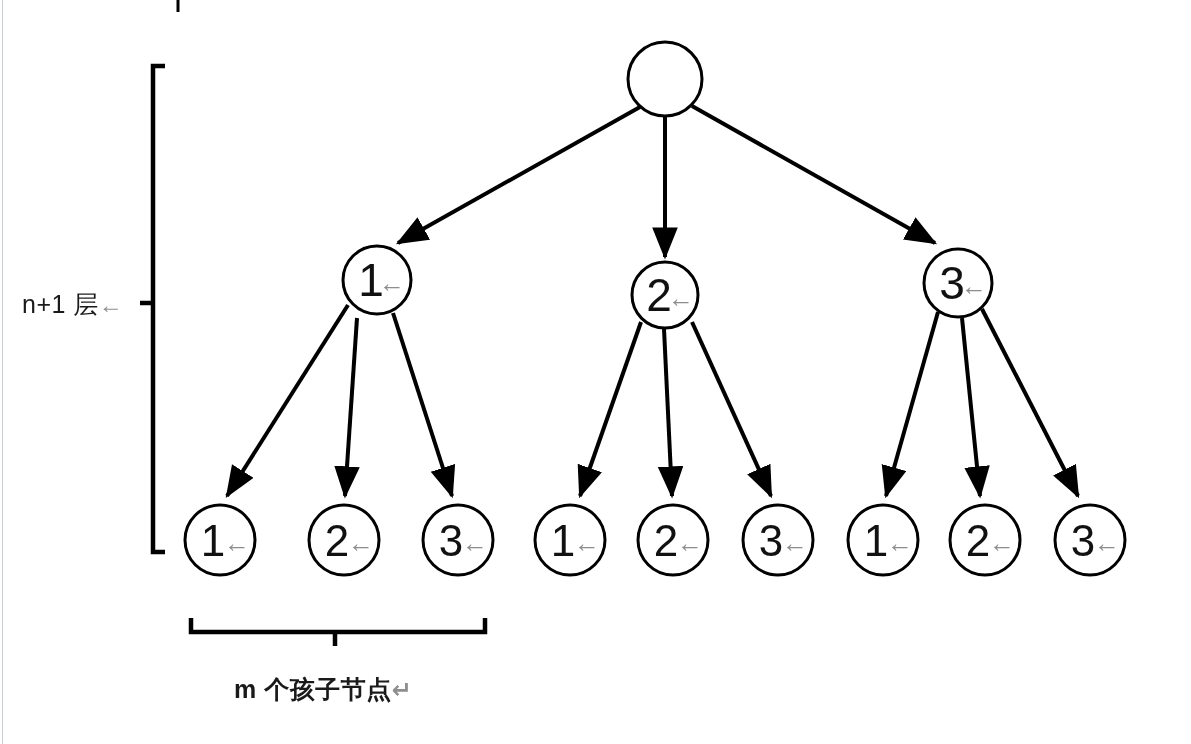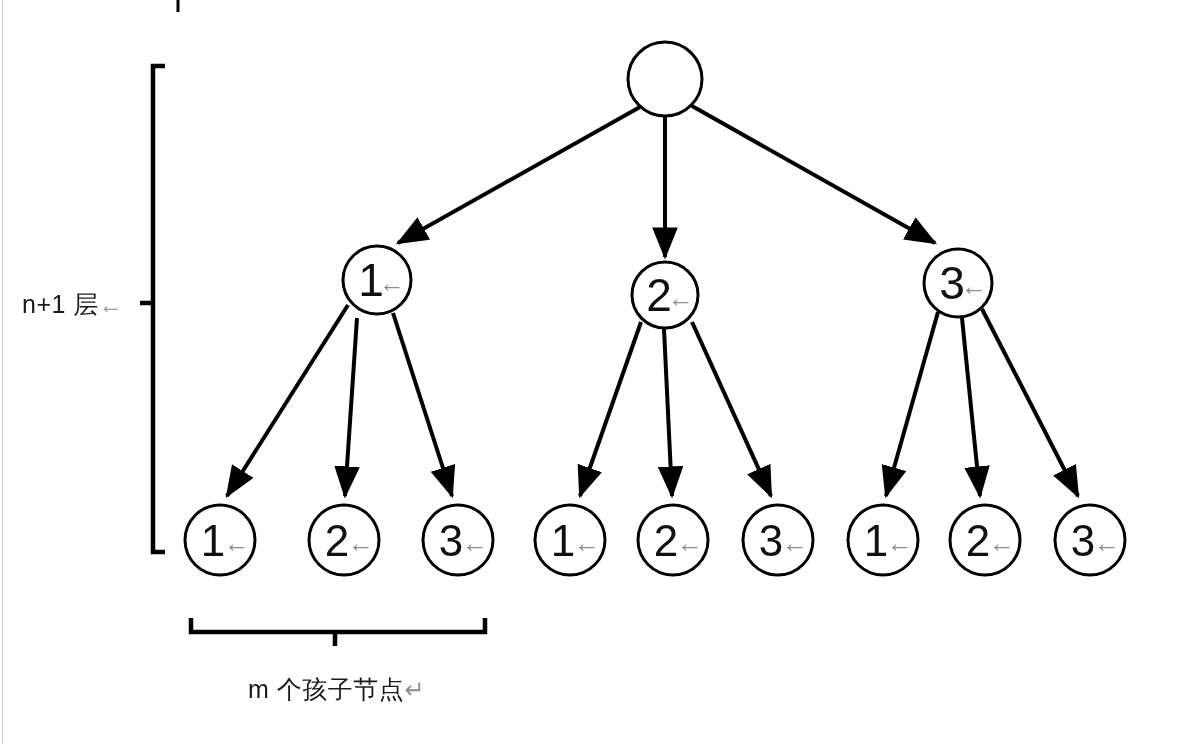--- a/index.html
+++ b/index.html
@@ -36,24 +36,25 @@
     color: #1a1a1a;
   }
   #level-label {
     left: 22px;
     top: 288px;
     font-size: 25px;
     letter-spacing: 0.5px;
     text-align: center;
   }
   #children-label {
-    left: 248px;
+    left: 234px;
     top: 673px;
     font-size: 25px;
     letter-spacing: 0.5px;
+    font-weight: bold;
   }
   .ret {
     color: #8e8e8e;
     font-size: 24px;
   }
 </style>
 </head>
 <body>
 
 <div id="canvas">

